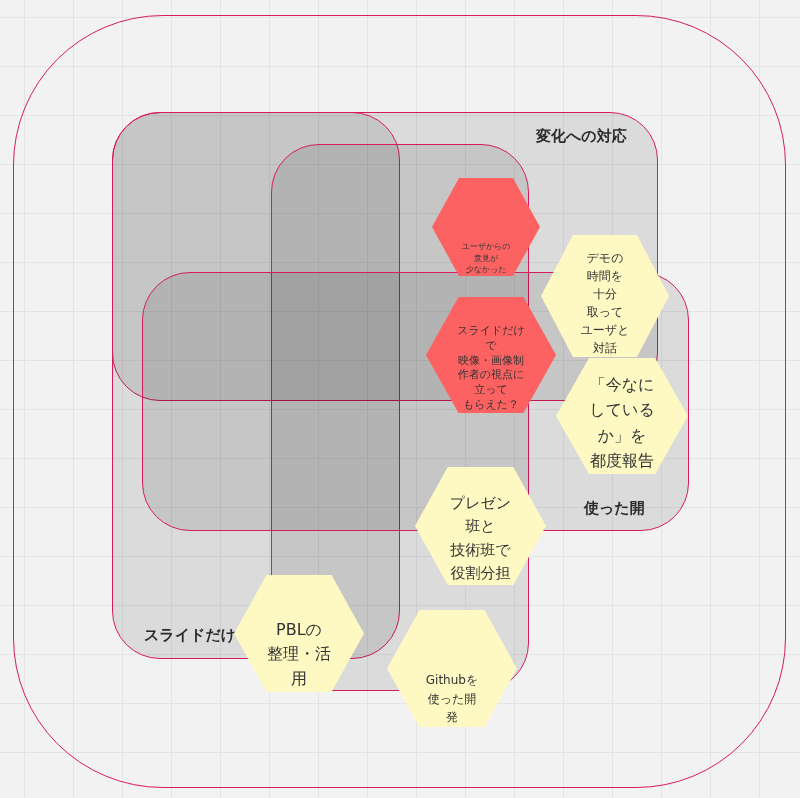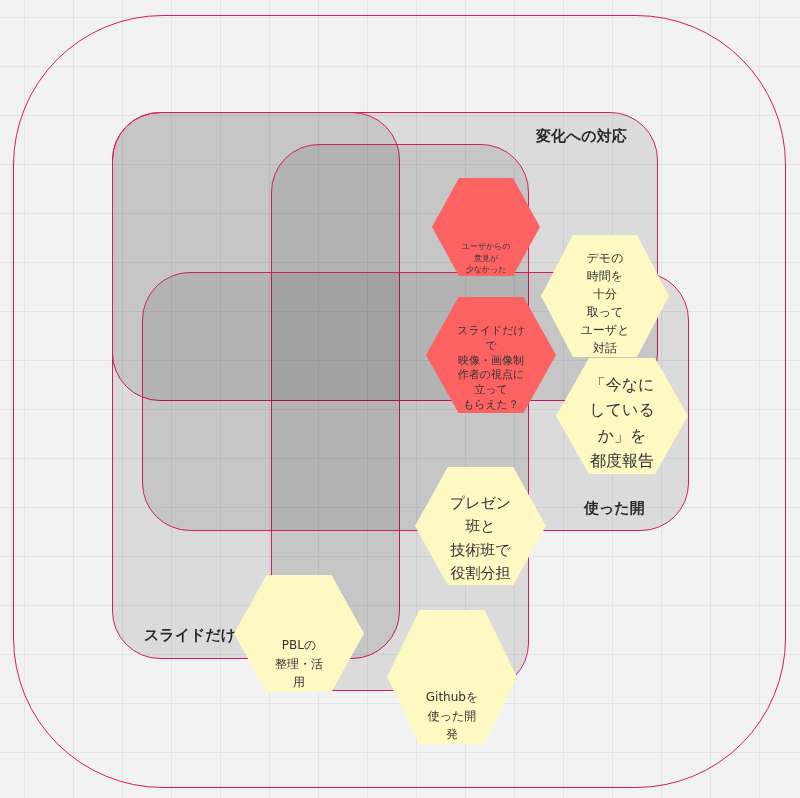--- a/index.html
+++ b/index.html
@@ -81,23 +81,23 @@
 都度報告</span>
 </div>
 
 <div class="hex green" style="left:415px; top:467px; width:131px; height:118px; font-size:15px;">
   <span class="hex-text" style="line-height:1.55;">プレゼン
 班と
 技術班で
 役割分担</span>
 </div>
 
-<div class="hex green" style="left:234px; top:575px; width:130px; height:117px; font-size:12px;">
+<div class="hex green" style="left:234px; top:575px; width:130px; height:117px; font-size:16px;">
   <span class="hex-text" style="line-height:1.55;">PBLの
 整理・活
 用</span>
 </div>
 
-<div class="hex green" style="left:387px; top:610px; width:130px; height:134px; font-size:12px;">
+<div class="hex green" style="left:387px; top:610px; width:130px; height:117px; font-size:12px;">
   <span class="hex-text" style="line-height:1.55;">Githubを
 使った開
 発</span>
 </div>
 
 </body></html>

